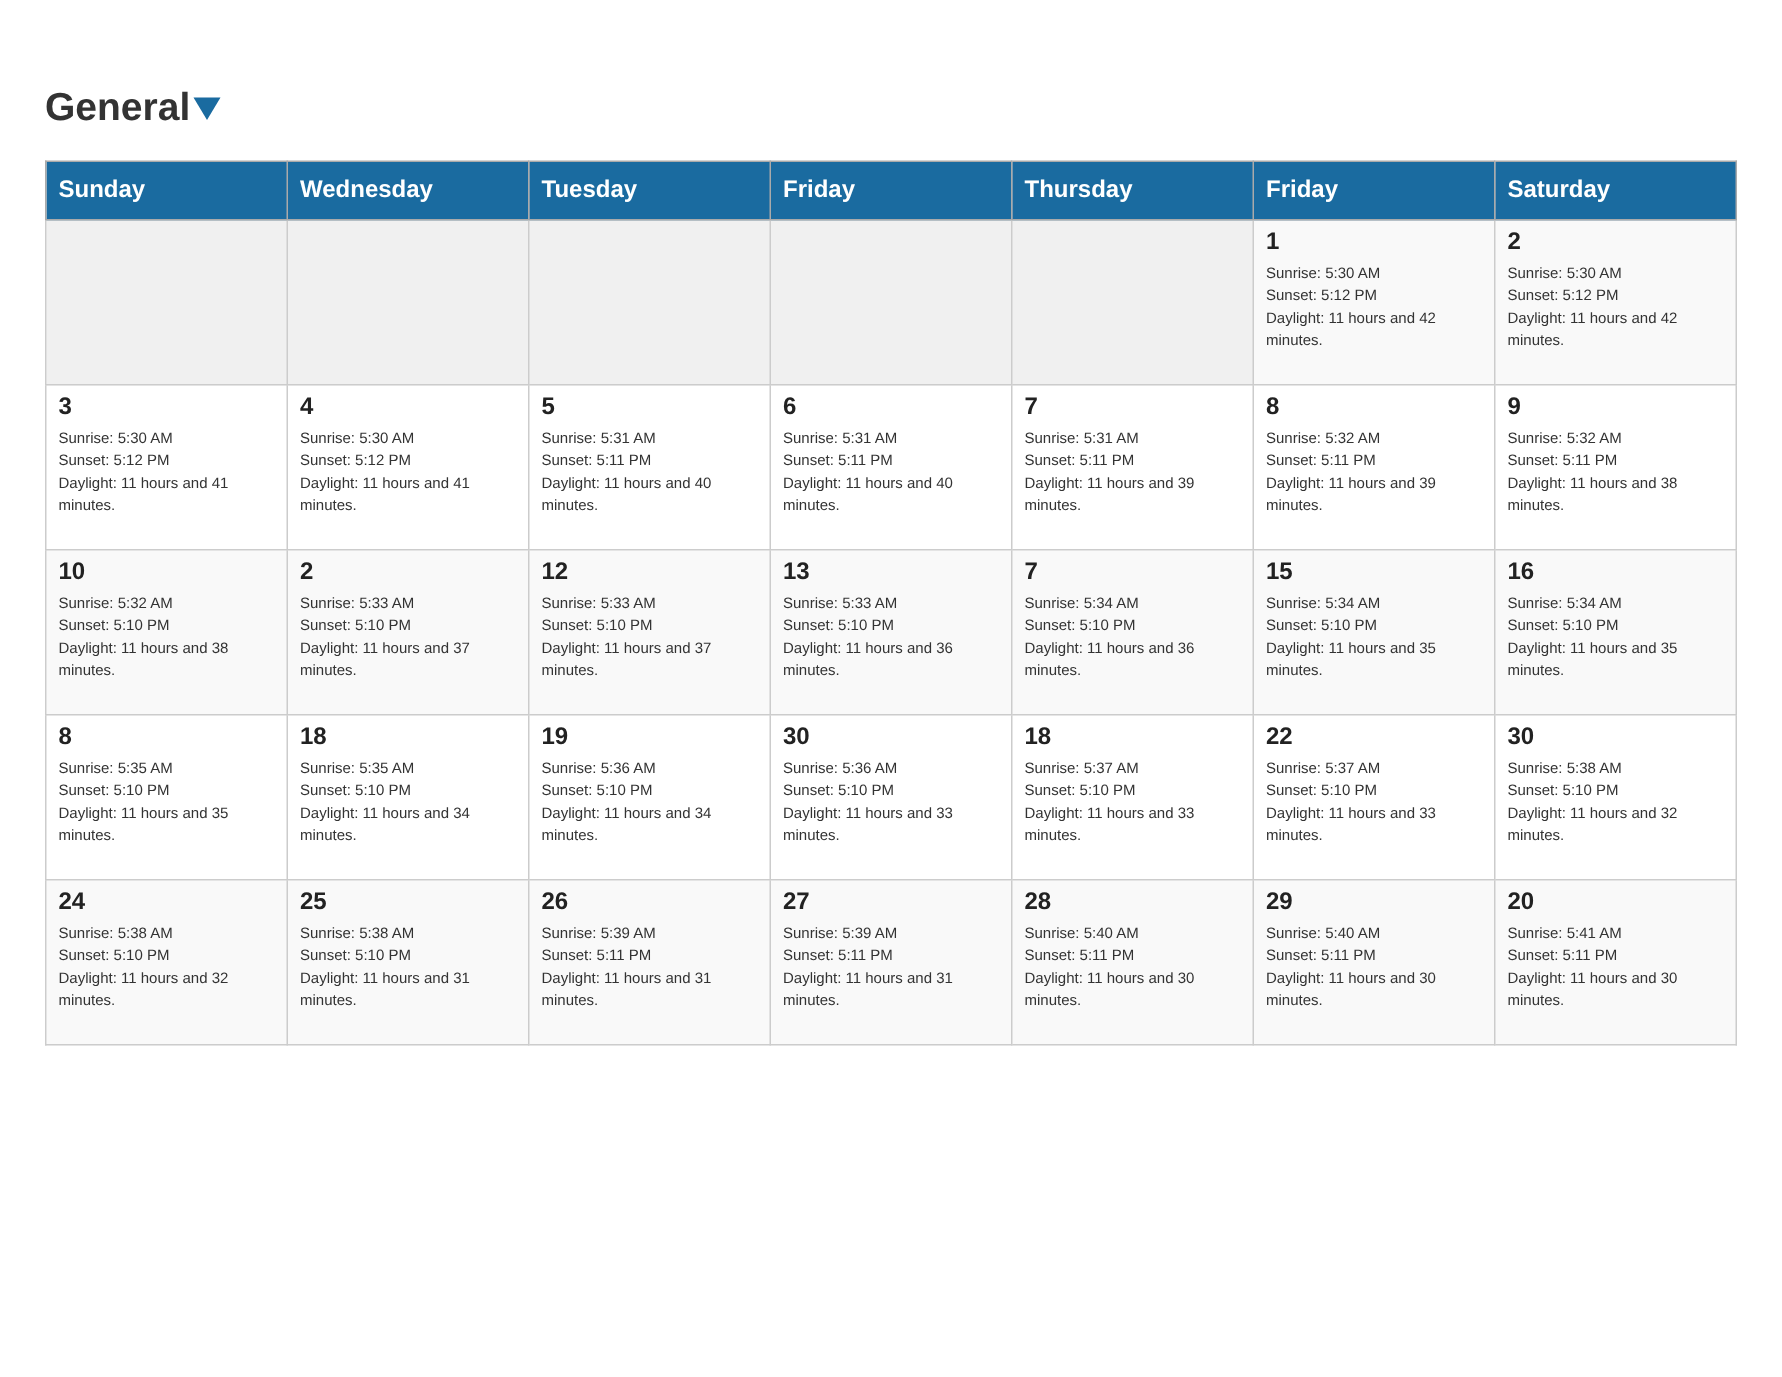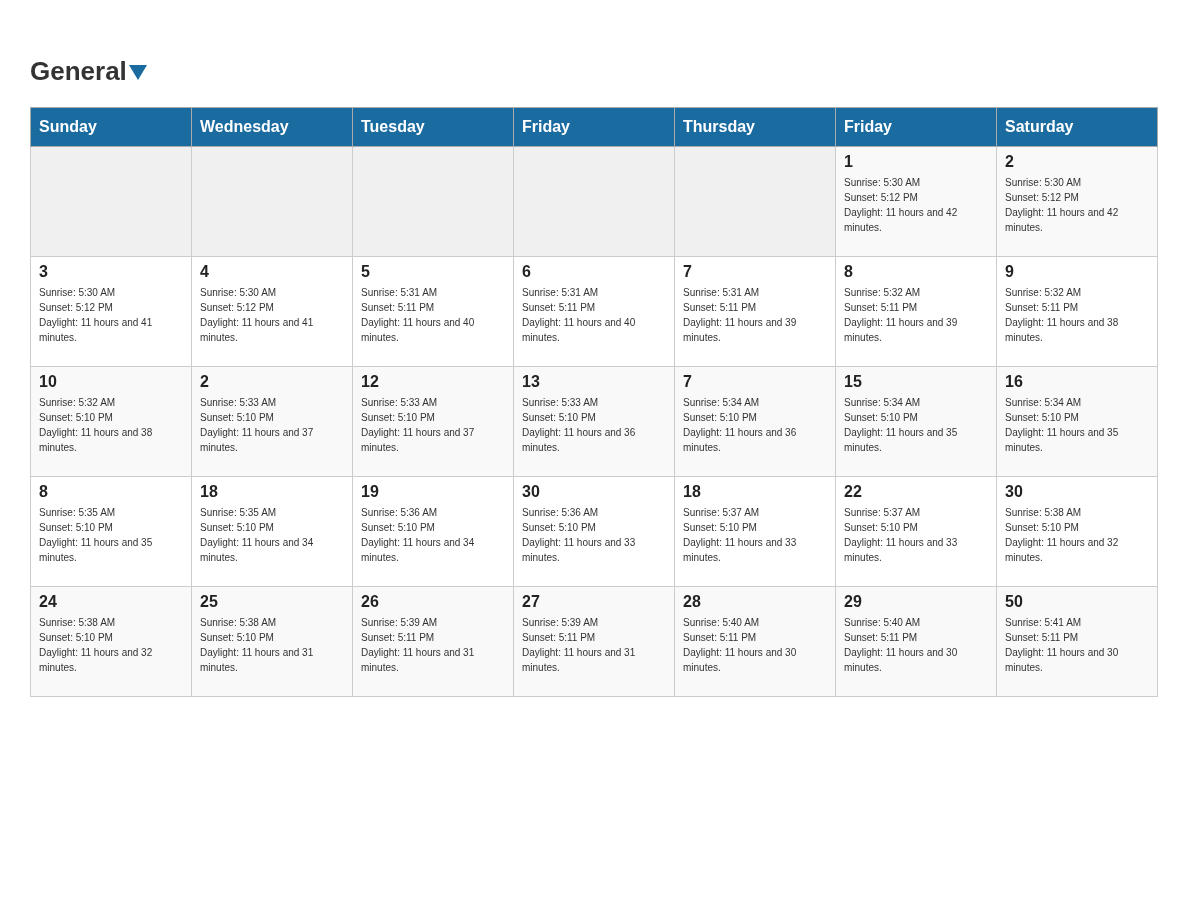--- a/index.html
+++ b/index.html
@@ -258,18 +258,18 @@
         </td>
         <td>
           <span class="day-number">28</span>
           <div class="day-info">Sunrise: 5:40 AM<br>Sunset: 5:11 PM<br>Daylight: 11 hours and 30 minutes.</div>
         </td>
         <td>
           <span class="day-number">29</span>
           <div class="day-info">Sunrise: 5:40 AM<br>Sunset: 5:11 PM<br>Daylight: 11 hours and 30 minutes.</div>
         </td>
         <td>
-          <span class="day-number">50</span>
+          <span class="day-number">20</span>
           <div class="day-info">Sunrise: 5:41 AM<br>Sunset: 5:11 PM<br>Daylight: 11 hours and 30 minutes.</div>
         </td>
       </tr>
     </tbody>
 </table>
 
 </body></html>

